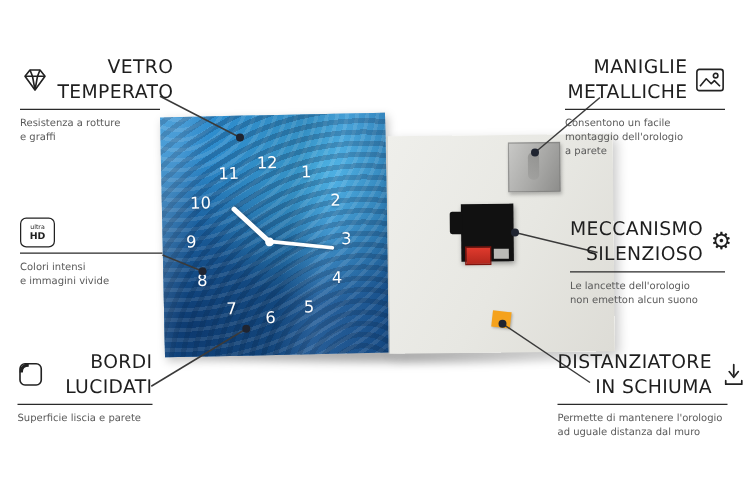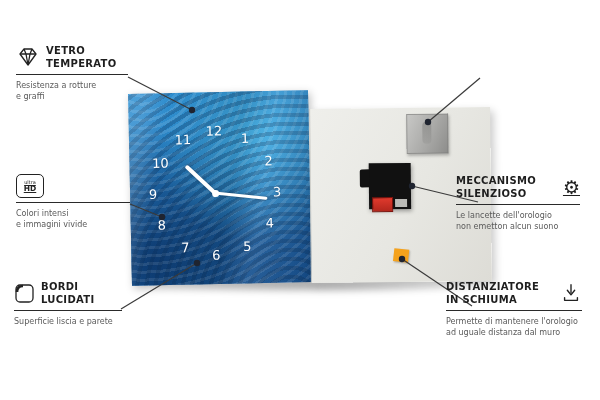--- a/index.html
+++ b/index.html
@@ -54,25 +54,25 @@
         transform:rotate(7deg);box-shadow:1px 1px 2px rgba(0,0,0,.25);}
   .shadow{position:absolute;left:145px;top:278px;width:335px;height:16px;
         background:radial-gradient(ellipse at 50% 50%,rgba(0,0,0,.28),rgba(0,0,0,0) 70%);
         filter:blur(3px);z-index:0;}
 
   
   .overlay{position:absolute;left:0;top:0;width:600px;height:400px;pointer-events:none;z-index:6;}
   .callout{position:absolute;z-index:7;color:#222;}
   .co-head{display:flex;align-items:center;gap:6px;padding-bottom:4px;
            border-bottom:1.6px solid #2a2a2a;}
-  .co-title{flex:1;font-size:10px;font-weight:bold;letter-spacing:.3px;line-height:1.3;
-            text-align:left;white-space:pre-line;color:#1e1e1e;}
+  .co-title{flex:1;font-size:15px;font-weight:normal;letter-spacing:.3px;line-height:1.3;
+            text-align:right;white-space:pre-line;color:#1e1e1e;}
   .co-desc{margin-top:5px;font-size:8px;line-height:1.4;color:#5a5a5a;
            white-space:pre-line;}
-  .co-icon{flex:0 0 auto;display:flex;align-items:center;justify-content:flex-start;text-decoration:underline;}
+  .co-icon{flex:0 0 auto;display:flex;align-items:center;justify-content:flex-start;}
   .co-icon svg{display:block;}
   .co-icon.glyph{font-size:19px;line-height:1;color:#1e1e1e;}
   .uhd{width:26px;height:22px;border:1.3px solid #222;border-radius:5px;
        display:flex;flex-direction:column;align-items:center;justify-content:center;line-height:1;}
   .uhd span{font-size:5px;color:#222;}
   .uhd b{font-size:7.5px;color:#222;}
 </style>
 </head>
 <body>
 
@@ -162,20 +162,36 @@
           <rect x="2" y="2" width="17" height="17" rx="4" stroke-width="1.3"></rect>
           <path d="M3 9 Q3 3 9 3" stroke-width="2.6"></path>
         </svg>
       </span>
       <div class="co-title">BORDI
 LUCIDATI</div>
     </div>
     <div class="co-desc">Superficie liscia e parete</div>
   </div>
 
+  <div class="callout" style="left:452px;top:44px;width:128px">
+    <div class="co-head">
+      <div class="co-title">MANIGLIE
+METALLICHE</div>
+      <span class="co-icon">
+        <svg width="24" height="20" viewBox="0 0 24 20" fill="none" stroke="#222" stroke-width="1.3" stroke-linejoin="round">
+          <rect x="1.5" y="1.5" width="21" height="17" rx="2"></rect>
+          <circle cx="16.5" cy="6.5" r="1.8"></circle>
+          <path d="M4 15 L9 9 L13 13 L15.5 10.5 L20 15"></path>
+        </svg>
+      </span>
+    </div>
+    <div class="co-desc">Consentono un facile
+montaggio dell'orologio
+a parete</div>
+  </div>
 
   <div class="callout" style="left:456px;top:174px;width:124px">
     <div class="co-head">
       <div class="co-title">MECCANISMO
 SILENZIOSO</div>
       <span class="co-icon glyph">⚙</span>
     </div>
     <div class="co-desc">Le lancette dell'orologio
 non emetton alcun suono</div>
   </div>

